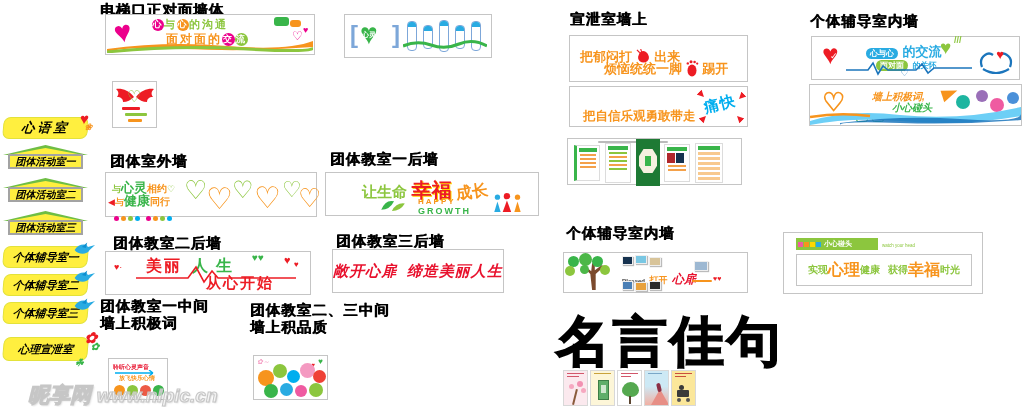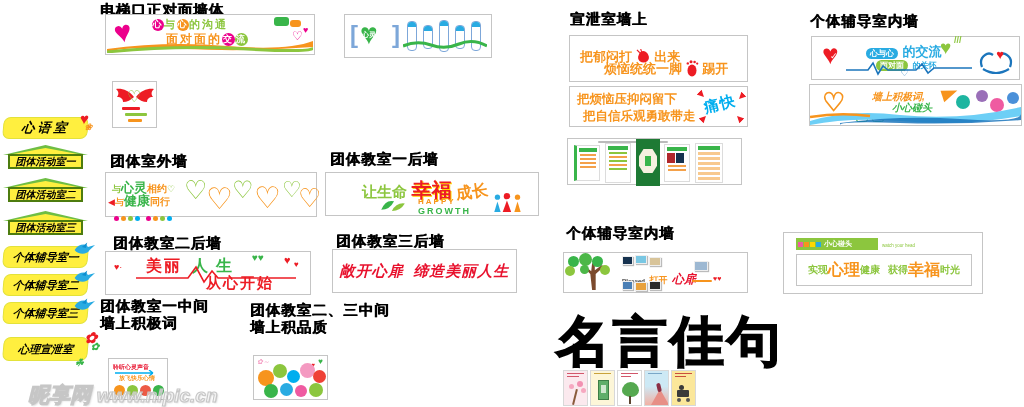--- a/index.html
+++ b/index.html
@@ -15,21 +15,21 @@
         display:flex;align-items:center;justify-content:center;transform:skewX(-5deg);
         border-radius:7px;border:1.5px solid #e3e23a;
         font-family:"Liberation Serif",serif;font-style:italic;font-weight:bold;
         font-size:11px;color:#000;white-space:nowrap}
   .house{position:absolute;left:3px;width:85px;height:24px}
   .roofo{position:absolute;top:0;left:0;width:85px;height:10px;background:#6fbe44;
          clip-path:polygon(0 100%,50% 0,100% 100%)}
   .roofi{position:absolute;top:3px;left:5px;width:75px;height:7px;background:#ffef3f;
          clip-path:polygon(0 100%,50% 0,100% 100%)}
   .hbody{position:absolute;top:9px;left:5px;width:75px;height:15px;background:#ffef3f;
-         border:2px solid #4d7c0f;display:flex;align-items:center;justify-content:center;
+         border:2px solid #a3a3a3;display:flex;align-items:center;justify-content:center;
          font-family:"Liberation Serif",serif;font-style:italic;font-weight:bold;font-size:10px;color:#000}
   .c{position:absolute;border-radius:50%}
   .circ{display:inline-flex;width:13px;height:13px;border-radius:50%;align-items:center;
         justify-content:center;color:#fff;font-size:9px;font-weight:bold;vertical-align:1px}
   .tri{position:absolute;width:7px;height:7px;background:#ed1c24;
        clip-path:polygon(0 0,100% 50%,0 100%)}
   .bar{position:absolute;border-radius:1px}
   .board{position:absolute;background:#fff;border:1px solid #dcdcdc}
   .bhead{height:4px;background:#39b54a;margin:2px 2px 1px 2px}
   .bline{height:2px;background:#f4a14a;margin:2px 3px}
@@ -210,21 +210,21 @@
     <svg style="position:absolute;left:30px;top:12px" width="160" height="20" viewBox="0 0 160 20">
       <polyline points="0,14 52,14 60,3 68,18 76,7 82,14 160,14" fill="none" stroke="#ed1c24" stroke-width="1.6"></polyline>
     </svg>
     <span style="position:absolute;left:100px;top:22px;color:#ed1c24;font-weight:900;font-size:15px;letter-spacing:2px">从心开始</span>
     <span style="position:absolute;left:146px;top:0px;color:#39b54a;font-size:10px">♥♥</span>
     <span style="position:absolute;left:178px;top:2px;color:#ed1c24;font-size:11px">♥</span>
     <span style="position:absolute;left:188px;top:8px;color:#ed1c24;font-size:8px">♥</span>
   </div>
 
   <div class="t" style="left:336px;top:232px">团体教室三后墙</div>
-  <div class="p" style="left:332px;top:249px;width:185px;height:44px;display:flex;align-items:center;justify-content:center">
+  <div class="p" style="left:332px;top:249px;width:172px;height:44px;display:flex;align-items:center;justify-content:center">
     <span class="cn-serif" style="color:#e8112d;font-size:15px;letter-spacing:1px;white-space:nowrap">
       <span>敞开心扉</span>&nbsp;&nbsp;<span>缔造美丽人生</span>
     </span>
   </div>
 
   <div class="t" style="left:570px;top:10px">宣泄室墙上</div>
   <div class="p" style="left:569px;top:35px;width:179px;height:47px">
     <div style="position:absolute;left:10px;top:12px;white-space:nowrap;color:#f7941d;font-weight:900;font-size:13px">
       <span>把郁闷打</span>
       <svg style="vertical-align:-3px" width="15" height="15" viewBox="0 0 16 16">
@@ -239,21 +239,20 @@
           <ellipse cx="6" cy="10.5" rx="4.5" ry="6" fill="#ed1c24"></ellipse>
           <circle cx="1.8" cy="3.4" r="1.2" fill="#ed1c24"></circle>
           <circle cx="5" cy="1.8" r="1.5" fill="#ed1c24"></circle>
           <circle cx="8.6" cy="2" r="1.3" fill="#ed1c24"></circle>
           <circle cx="11.2" cy="3.6" r="1.1" fill="#ed1c24"></circle>
         </svg>
       <span>踢开</span>
     </div>
   </div>
   <div class="p" style="left:569px;top:86px;width:179px;height:41px">
-    <div style="position:absolute;left:7px;top:4px;color:#f7941d;font-weight:900;font-size:12.5px;white-space:nowrap">把烦恼压抑闷留下</div>
     <div style="position:absolute;left:13px;top:21px;color:#f7941d;font-weight:900;font-size:12.5px;white-space:nowrap">把自信乐观勇敢带走</div>
     <span style="position:absolute;left:134px;top:8px;color:#00aeef;font-weight:900;font-size:15px;transform:rotate(-14deg);letter-spacing:1px">痛快</span>
     <span class="tri" style="left:128px;top:4px;transform:rotate(45deg)"></span>
     <span class="tri" style="left:168px;top:6px;transform:rotate(135deg)"></span>
     <span class="tri" style="left:130px;top:28px;transform:rotate(-45deg)"></span>
     <span class="tri" style="left:166px;top:28px;transform:rotate(-135deg)"></span>
   </div>
 
   <div class="p" style="left:567px;top:138px;width:175px;height:47px">
     <div class="bar" style="left:30px;top:2px;width:70px;height:2px;background:#bbb"></div>

